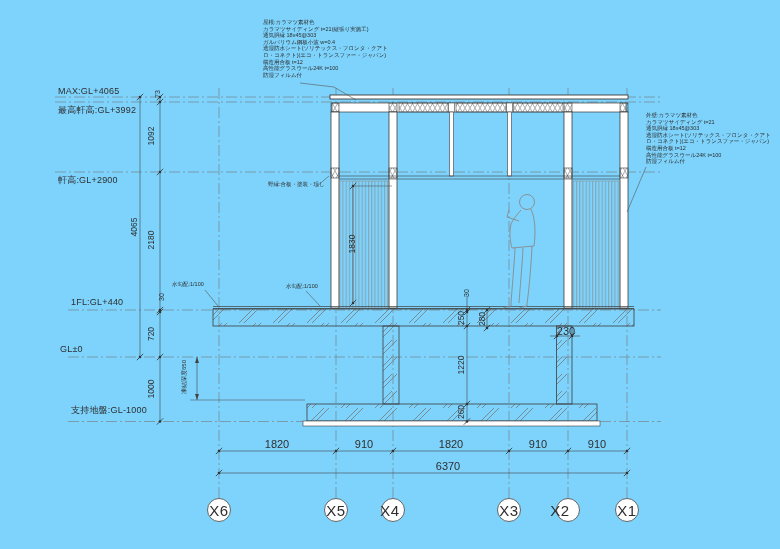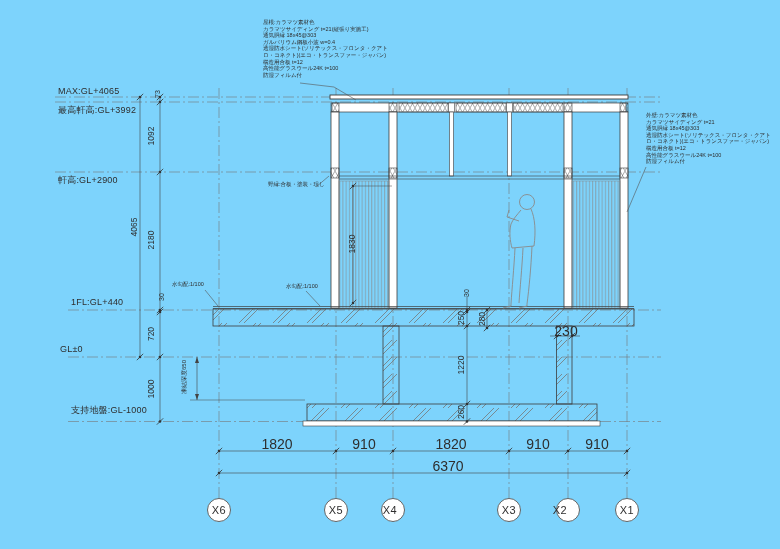--- a/index.html
+++ b/index.html
@@ -4,25 +4,25 @@
 <style>
   html,body{margin:0;padding:0;background:#fff;}
   .canvas{position:relative;width:780px;height:549px;background:#7dd3fc;overflow:hidden;
           font-family:"Liberation Sans",sans-serif;color:#2e2e2e;}
   .canvas svg{position:absolute;left:0;top:0;}
   .t{position:absolute;white-space:nowrap;}
   .lvl{font-size:9px;letter-spacing:.2px;}
   .spec{font-size:5.5px;line-height:6.6px;}
   .spec div{white-space:nowrap;}
   .note{font-size:5.5px;}
-  .dimh{font-size:14px;transform:translate(-50%,-50%);}
+  .dimh{font-size:11px;transform:translate(-50%,-50%);}
   .dimv{font-size:8.5px;transform:translate(-50%,-50%) rotate(-90deg);}
   .dimvs{font-size:7px;transform:translate(-50%,-50%) rotate(-90deg);}
   .frost{font-size:6px;transform:translate(-50%,-50%) rotate(-90deg);}
-  .gl{font-size:11px;transform:translate(-50%,-50%);letter-spacing:.5px;text-align:center;}
+  .gl{font-size:15px;transform:translate(-50%,-50%);letter-spacing:.5px;text-align:center;}
 </style>
 </head>
 <body>
 
 <div class="canvas">
 
   <svg width="780" height="549" viewBox="0 0 780 549">
     <defs>
       <g id="tk">
           <circle r="1.3" fill="#333"></circle>

